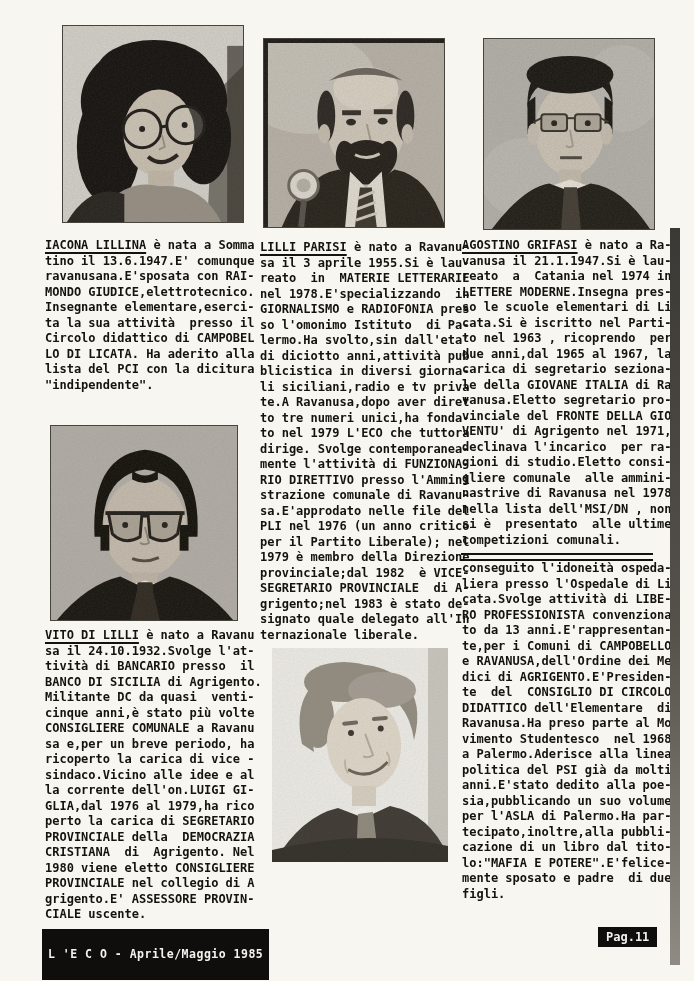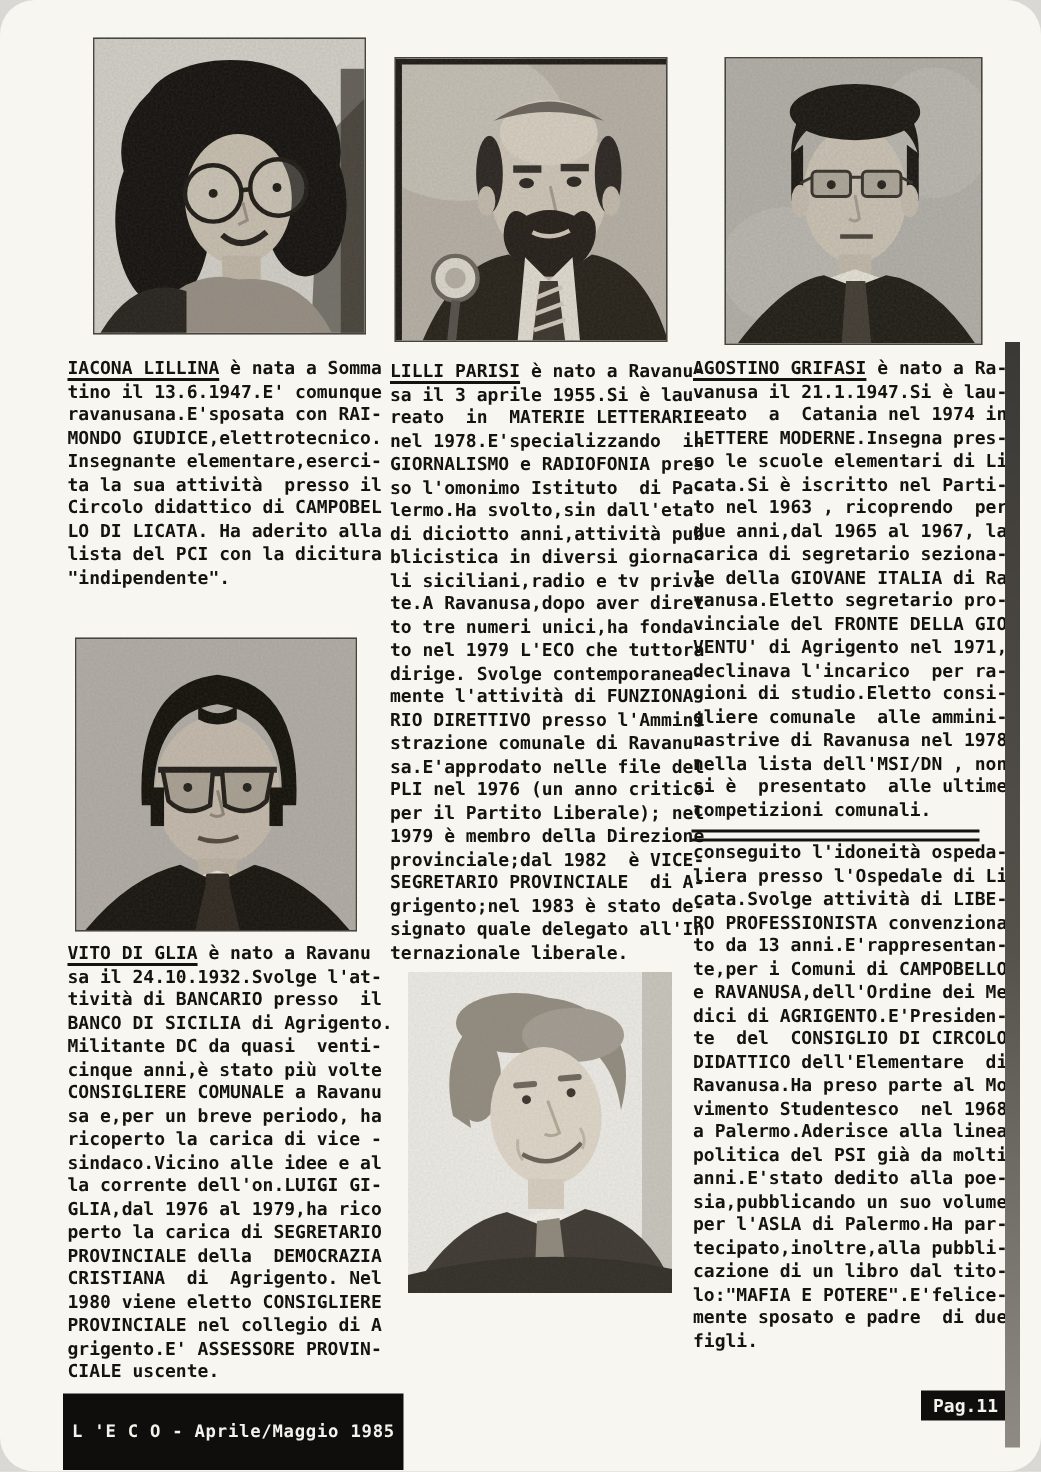--- a/index.html
+++ b/index.html
@@ -1,20 +1,19 @@
 <!DOCTYPE html>
 <html><head>
 <meta charset="utf-8">
 <style>
   html,body{margin:0;padding:0;background:#d9d8d4;}
   .page{
     position:relative;width:694px;height:981px;margin:0 auto;
     background:#f7f6f1;overflow:hidden;
     font-family:"DejaVu Sans Mono",monospace;
-    border-radius:23px;
   }
   .photo{
     position:absolute;margin:0;padding:0;line-height:0;
     border:1px solid #47443e;box-sizing:border-box;background:#c9c6bf;
   }
   .photo.soft{border:none;background:#eceae5;}
   .photo svg{width:100%;height:100%;display:block;}
   .bio-text{
     position:absolute;margin:0;white-space:pre;
     font:700 12px/15.5px "DejaVu Sans Mono",monospace;
@@ -26,21 +25,21 @@
     border-top:2px solid #15130f;border-bottom:2px solid #15130f;
   }
   .footer-bar{
     position:absolute;left:42px;top:929px;height:19px;
     background:#0f0e0c;color:#f4f2ec;display:flex;align-items:center;
     padding:16px 6px;font:700 11.5px/19px "DejaVu Sans Mono",monospace;letter-spacing:.5px;
   }
   .page-badge{
     position:absolute;left:598px;top:927px;height:20px;
     background:#0f0e0c;color:#f4f2ec;display:flex;align-items:center;
-    padding:0 8px;font:700 12px/20px "DejaVu Sans Mono",monospace;margin-left:16px;
+    padding:0 8px;font:700 12px/20px "DejaVu Sans Mono",monospace;
   }
   .scan-bar{
     position:absolute;left:670px;top:228px;width:10px;height:737px;
     background:linear-gradient(#3b3935,#55524c 55%,#8a868p 90%,#8f8b84);
     background:linear-gradient(#3b3935,#55524c 55%,#8f8b84);
   }
 </style>
 </head>
 <body>
 
@@ -256,21 +255,21 @@
 vinciale del FRONTE DELLA GIO
 VENTU' di Agrigento nel 1971,
 declinava l'incarico  per ra-
 gioni di studio.Eletto consi-
 gliere comunale  alle ammini-
 nastrive di Ravanusa nel 1978
 nella lista dell'MSI/DN , non
 si è  presentato  alle ultime
 competizioni comunali.</span></p>
 
-  <p class="bio-text" style="left:45px;top:628px;width:226px"><span class="bio-name">VITO DI GLIA</span><span> è nato a Ravanu
+  <p class="bio-text" style="left:45px;top:628px;width:226px"><span class="bio-name">VITO DI LILLI</span><span> è nato a Ravanu
 sa il 24.10.1932.Svolge l'at-
 tività di BANCARIO presso  il
 BANCO DI SICILIA di Agrigento.
 Militante DC da quasi  venti-
 cinque anni,è stato più volte
 CONSIGLIERE COMUNALE a Ravanu
 sa e,per un breve periodo, ha
 ricoperto la carica di vice -
 sindaco.Vicino alle idee e al
 la corrente dell'on.LUIGI GI-

